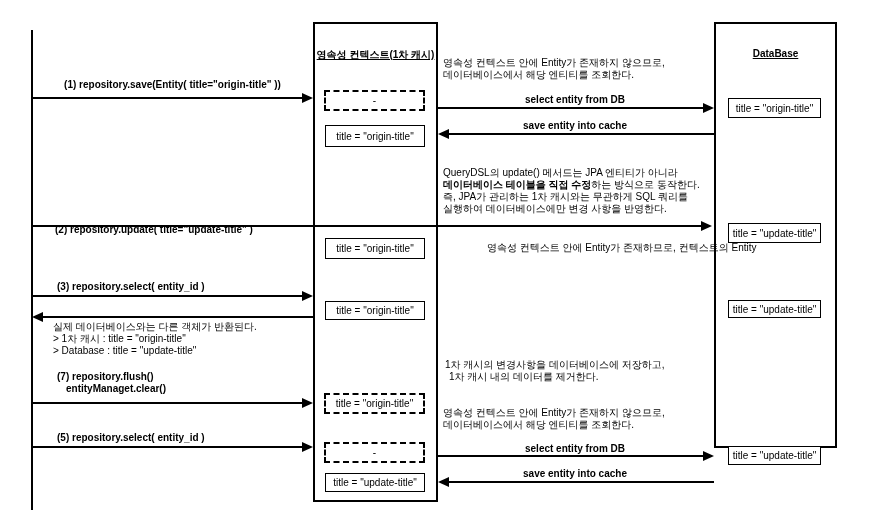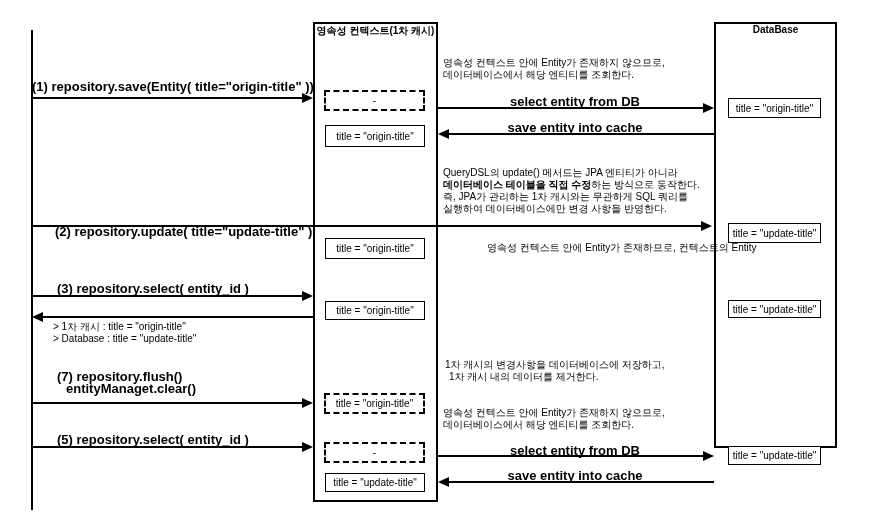--- a/index.html
+++ b/index.html
@@ -8,39 +8,39 @@
     position:relative; width:874px; height:528px; background:#ffffff;
     font-family:"Liberation Sans","DejaVu Sans",sans-serif; color:#000;
     overflow:hidden;
   }
   .lifeline { position:absolute; width:2px; background:#000; z-index:1; }
   .container-box {
     position:absolute; border:2px solid #000; background:#ffffff; z-index:1;
   }
   .container-title {
     width:100%; text-align:center; font-weight:bold; font-size:10px;
-    padding-top:0; white-space:nowrap;
+    padding-top:24px; white-space:nowrap;text-decoration:underline;
   }
   .entity-box {
     position:absolute; border:1.5px solid #000; background:#ffffff;
     display:flex; align-items:center; justify-content:center;
     font-size:10px; white-space:nowrap; z-index:3;
   }
   .entity-box.dashed { border:2px dashed #000; background:transparent; }
   .arrow { position:absolute; height:0; border-top:2px solid #000; z-index:5; }
   .arrow.r::after {
     content:""; position:absolute; right:-2px; top:-6px; width:0; height:0;
     border-left:11px solid #000; border-top:5px solid transparent; border-bottom:5px solid transparent;
   }
   .arrow.l::after {
     content:""; position:absolute; left:-2px; top:-6px; width:0; height:0;
     border-right:11px solid #000; border-top:5px solid transparent; border-bottom:5px solid transparent;
   }
   .msg-label {
-    position:absolute; font-size:13px; font-weight:bold; white-space:nowrap; z-index:4;
+    position:absolute; font-size:10px; font-weight:bold; white-space:nowrap; z-index:4;
   }
   .msg-label.center { text-align:center; }
   .msg-label .line2 { padding-left:9px; }
   .note {
     position:absolute; font-size:10px; line-height:12px; white-space:nowrap; z-index:2;
   }
   .note b { font-weight:bold;margin-top:20px; }
 </style>
 </head>
 <body>
@@ -104,20 +104,21 @@
     <div><b>데이터베이스 테이블을 직접 수정</b><span>하는 방식으로 동작한다.</span></div>
     <div>즉, JPA가 관리하는 1차 캐시와는 무관하게 SQL 쿼리를</div>
     <div>실행하여 데이터베이스에만 변경 사항을 반영한다.</div>
   </div>
 
   <div class="note" style="left:443px; top:242px;margin-left:44px;">
     <div>영속성 컨텍스트 안에 Entity가 존재하므로, 컨텍스트의 Entity</div>
   </div>
 
   <div class="note" style="left:53px; top:321px;">
+    <div>실제 데이터베이스와는 다른 객체가 반환된다.</div>
     <div>&gt; 1차 캐시 : title = "origin-title"</div>
     <div>&gt; Database : title = "update-title"</div>
   </div>
 
   <div class="note" style="left:445px; top:359px;">
     <div>1차 캐시의 변경사항을 데이터베이스에 저장하고,</div>
     <div style="padding-left:4px;">1차 캐시 내의 데이터를 제거한다.</div>
   </div>
 
   <div class="note" style="left:443px; top:407px;">

